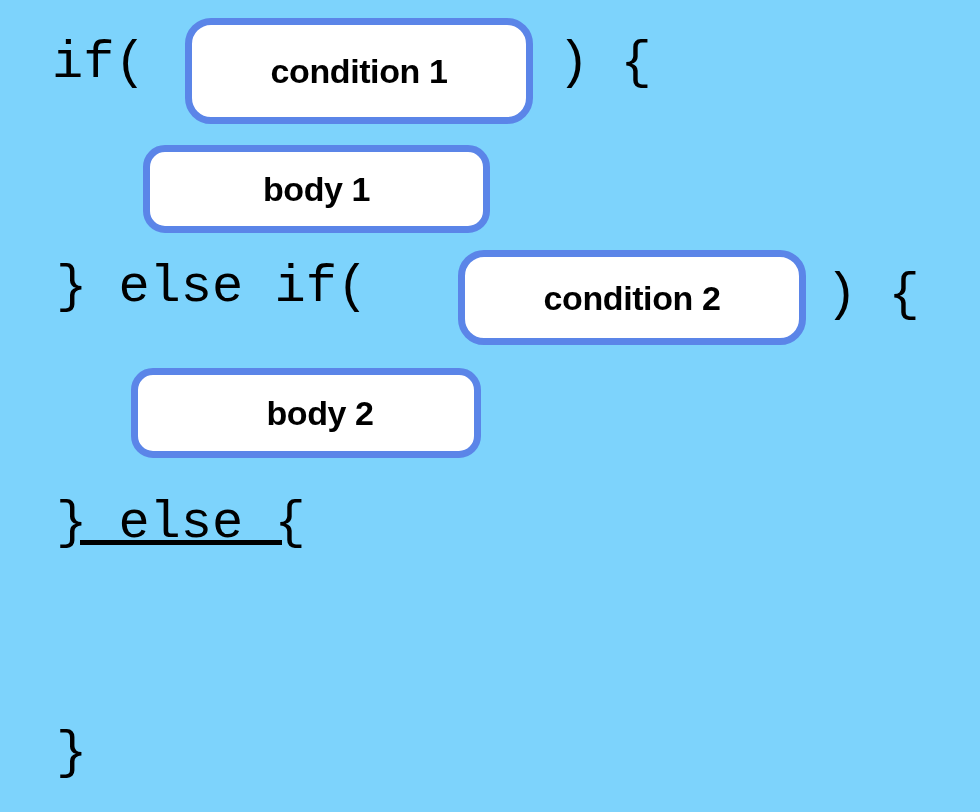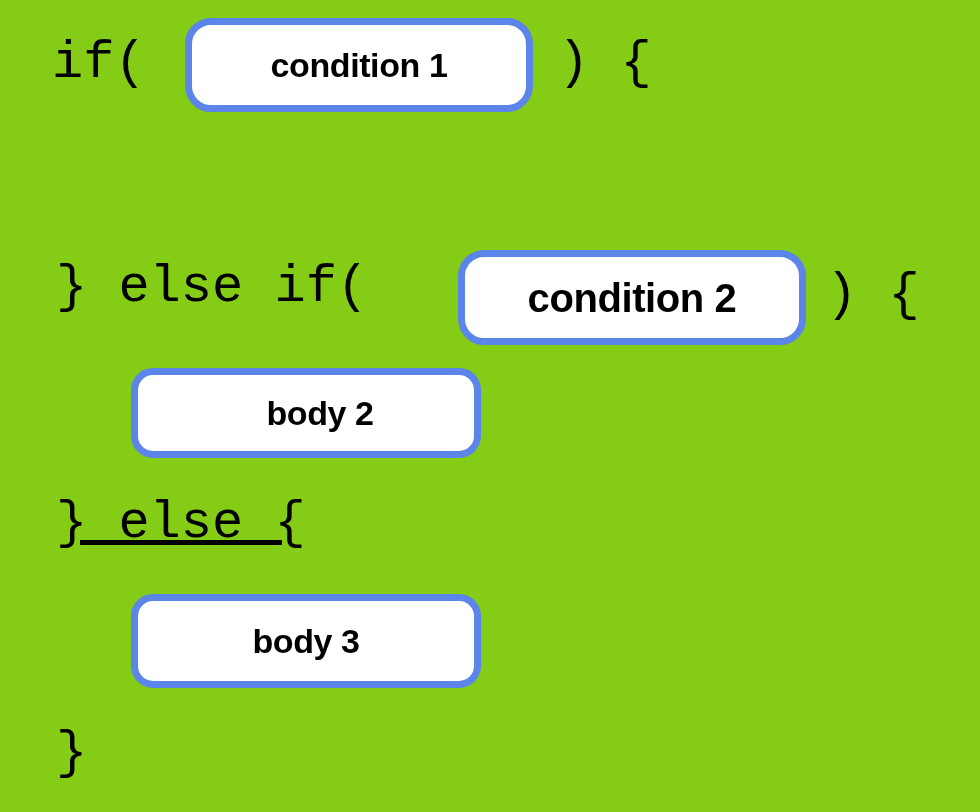--- a/index.html
+++ b/index.html
@@ -5,21 +5,21 @@
   html, body {
     margin: 0;
     padding: 0;
     background: #ffffff;
   }
 
   #canvas {
     position: relative;
     width: 980px;
     height: 812px;
-    background: #84cc16;
+    background: #7dd3fc;
     overflow: hidden;
     font-family: "Liberation Mono", "DejaVu Sans Mono", monospace;
   }
 
   
   .code {
     position: absolute;
     font-family: "Liberation Mono", "DejaVu Sans Mono", monospace;
     font-size: 52px;
     font-weight: 400;
@@ -45,32 +45,32 @@
     font-family: "Liberation Sans", "DejaVu Sans", sans-serif;
     font-weight: 700;
     color: #000000;
     line-height: 1;
     white-space: nowrap;
     letter-spacing: -0.4px;
   }
 
   
   #code-if        { left: 52px;  top: 38px; }
-  #slot-cond1     { left: 185px; top: 18px;  width: 348px; height: 94px; border-radius: 26px; }
+  #slot-cond1     { left: 185px; top: 18px;  width: 348px; height: 106px; border-radius: 26px; }
   #slot-cond1 .slot-label { font-size: 34px; }
   #code-if-close  { left: 558px; top: 38px; }
 
   
   #slot-body1     { left: 143px; top: 145px; width: 347px; height: 88px; }
   #slot-body1 .slot-label { font-size: 34px; }
 
   
   #code-elseif    { left: 56px;  top: 262px; }
   #slot-cond2     { left: 458px; top: 250px; width: 348px; height: 95px; border-radius: 26px; }
-  #slot-cond2 .slot-label { font-size: 40px; }
+  #slot-cond2 .slot-label { font-size: 34px; }
   #code-elseif-close { left: 826px; top: 270px; }
 
   
   #slot-body2     { left: 131px; top: 368px; width: 350px; height: 90px; padding-left: 28px; }
   #slot-body2 .slot-label { font-size: 34px; }
 
   
   #code-else      { left: 56px;  top: 498px; text-decoration: underline; }
 
   
@@ -86,34 +86,34 @@
 <div id="canvas">
 
   <span class="code" id="code-if">if(</span>
 
   <div class="slot" id="slot-cond1">
     <span class="slot-label">condition 1</span>
   </div>
 
   <span class="code" id="code-if-close">) {</span>
 
+  <div class="slot" id="slot-body1">
+    <span class="slot-label">body 1</span>
+  </div>
 
   <span class="code" id="code-elseif">} else if(</span>
 
   <div class="slot" id="slot-cond2">
     <span class="slot-label">condition 2</span>
   </div>
 
   <span class="code" id="code-elseif-close">) {</span>
 
   <div class="slot" id="slot-body2">
     <span class="slot-label">body 2</span>
   </div>
 
   <span class="code" id="code-else">} else {</span>
 
-  <div class="slot" id="slot-body3">
-    <span class="slot-label">body 3</span>
-  </div>
 
   <span class="code" id="code-end">}</span>
 
 </div>
 
 </body></html>

